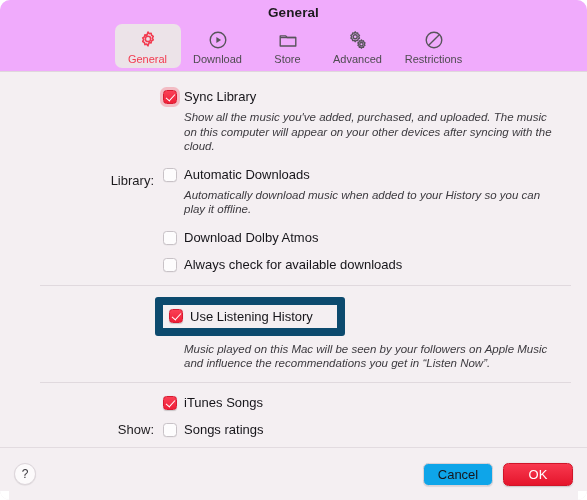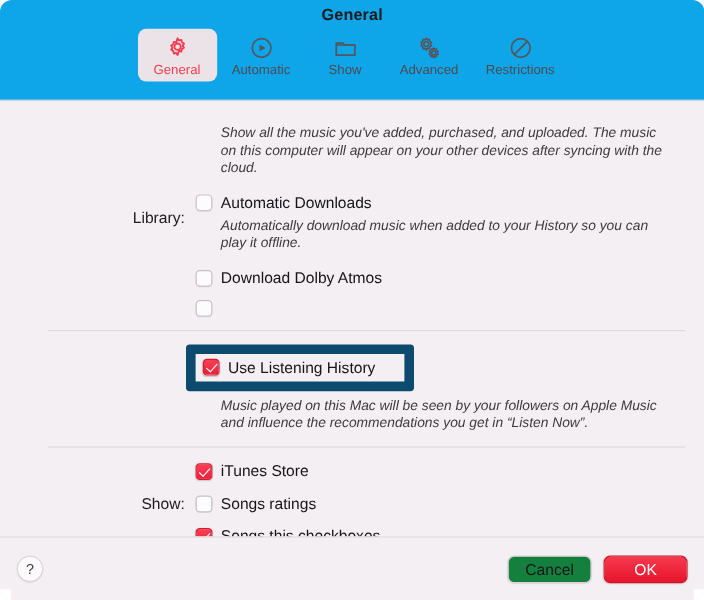--- a/index.html
+++ b/index.html
@@ -19,22 +19,22 @@
     position: relative;
     width: 587px;
     height: 500px;
     background: #f4eff2;
     border-radius: 10px;
     overflow: hidden;
   }
 
   
   .titlebar {
-    height: 84px;
-    background: #0ea5e9;
+    height: 72px;
+    background: #f0abfc;
     border-bottom: 1px solid #dfd7dc;
     position: relative;
   }
 
   .window-title {
     text-align: center;
     font-size: 13.5px;
     font-weight: bold;
     color: #1d1b1e;
     padding-top: 5px;
@@ -267,21 +267,21 @@
     border-radius: 5.5px;
     font-size: 13px;
     display: inline-flex;
     align-items: center;
     justify-content: center;
     cursor: default;
     margin-left: 10px;
   }
 
   .btn-cancel {
-    background: #15803d;
+    background: #0ea5e9;
     border: 1px solid #d9d2d7;
     color: #17161b;
     box-shadow: 0 0.5px 1px rgba(0,0,0,0.10);
   }
 
   .btn-ok {
     background: linear-gradient(180deg, #f8394f 0%, #e5152c 100%);
     border: 1px solid #d01529;
     color: #ffffff;
     box-shadow: 0 0.5px 1.5px rgba(0,0,0,0.18);
@@ -315,31 +315,31 @@
         <span class="tool-label">General</span>
       </div>
 
       <div class="tool-item">
         <span class="tool-icon">
           <svg width="22" height="22" viewBox="0 0 24 24" fill="none" stroke="#57545a" stroke-width="1.5">
             <circle cx="12" cy="12" r="8.5"></circle>
             <path d="M10.2 8.8l5.2 3.2-5.2 3.2z" fill="#57545a" stroke="none"></path>
           </svg>
         </span>
-        <span class="tool-label">Automatic</span>
+        <span class="tool-label">Download</span>
       </div>
 
       <div class="tool-item">
         <span class="tool-icon">
           <svg width="22" height="22" viewBox="0 0 24 24" fill="none" stroke="#57545a" stroke-width="1.5">
             <path d="M3.5 7.5h6l1.6 1.8h9.4v9.2H3.5z" stroke-linejoin="round"></path>
             <path d="M3.5 9.3h17"></path>
           </svg>
         </span>
-        <span class="tool-label">Show</span>
+        <span class="tool-label">Store</span>
       </div>
 
       <div class="tool-item">
         <span class="tool-icon">
           <svg width="23" height="23" viewBox="0 0 24 24" fill="none" stroke="#57545a" stroke-width="1.4">
             <path d="M9.6 2.9l.9 1.5 1.7-.4.4 1.7 1.5.9-.9 1.5.9 1.5-1.5.9-.4 1.7-1.7-.4-.9 1.5-.9-1.5-1.7.4-.4-1.7-1.5-.9.9-1.5-.9-1.5 1.5-.9.4-1.7 1.7.4z" stroke-linejoin="round"></path>
             <circle cx="9.6" cy="8.1" r="2.1"></circle>
             <path d="M16.1 11.4l.75 1.25 1.4-.33.33 1.4 1.25.75-.75 1.25.75 1.25-1.25.75-.33 1.4-1.4-.33-.75 1.25-.75-1.25-1.4.33-.33-1.4-1.25-.75.75-1.25-.75-1.25 1.25-.75.33-1.4 1.4.33z" stroke-linejoin="round"></path>
             <circle cx="16.1" cy="15.8" r="1.75"></circle>
           </svg>
@@ -359,20 +359,24 @@
 
     </div>
   </div>
 
   <div class="content">
 
     <div class="row">
       <div class="label-col">Library:</div>
       <div class="field-col">
 
+        <div class="cb-row">
+          <span class="cb on focus-ring"></span>
+          <span class="cb-label">Sync Library</span>
+        </div>
         <div class="desc">Show all the music you've added, purchased, and uploaded. The music on this computer will appear on your other devices after syncing with the cloud.</div>
 
         <div class="gap-md"></div>
 
         <div class="cb-row">
           <span class="cb off"></span>
           <span class="cb-label">Automatic Downloads</span>
         </div>
         <div class="desc">Automatically download music when added to your History so you can play it offline.</div>
 
@@ -380,20 +384,21 @@
 
         <div class="cb-row">
           <span class="cb off"></span>
           <span class="cb-label">Download Dolby Atmos</span>
         </div>
 
         <div class="gap-sm"></div>
 
         <div class="cb-row">
           <span class="cb off"></span>
+          <span class="cb-label">Always check for available downloads</span>
         </div>
 
       </div>
     </div>
 
     <div class="divider"></div>
 
     <div class="row">
       <div class="label-col"></div>
       <div class="field-col">
@@ -408,21 +413,21 @@
     </div>
 
     <div class="divider"></div>
 
     <div class="row">
       <div class="label-col">Show:</div>
       <div class="field-col">
 
         <div class="cb-row">
           <span class="cb on"></span>
-          <span class="cb-label">iTunes Store</span>
+          <span class="cb-label">iTunes Songs</span>
         </div>
 
         <div class="gap-sm"></div>
 
         <div class="cb-row">
           <span class="cb off"></span>
           <span class="cb-label">Songs ratings</span>
         </div>
 
         <div class="gap-sm"></div>

